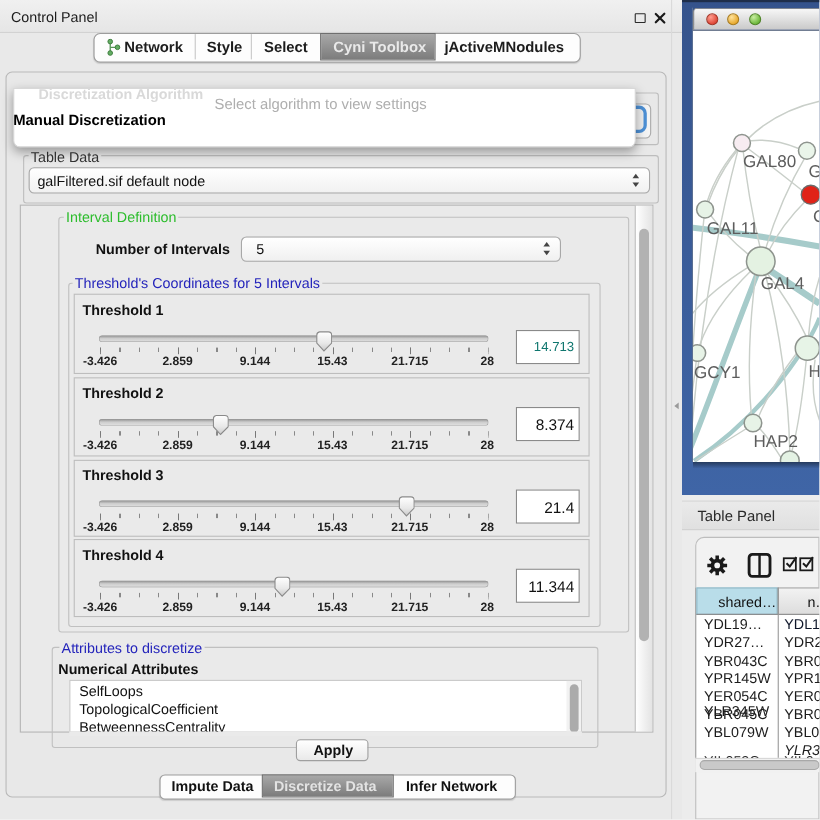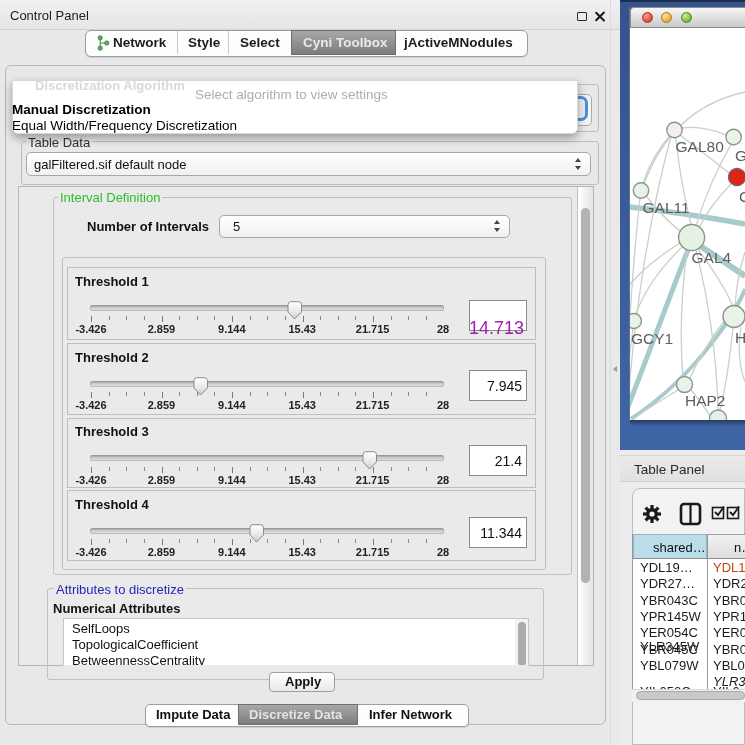--- a/index.html
+++ b/index.html
@@ -63,20 +63,21 @@
   <div class="abs" style="left:53px;top:197px;width:517px;height:376px;border:1px solid #c0c0c0;border-radius:3px;"></div>
   <div class="lbl" style="left:58px;top:190px;font-size:13px;color:#2dbd2d;background:#eaeaea;padding:0 2px;">Interval Definition</div>
 
   <div class="lbl" style="left:87px;top:219px;font-size:13px;font-weight:bold;color:#111;">Number of Intervals</div>
   <div class="abs" style="left:219px;top:215px;width:291px;height:23px;background:linear-gradient(#ffffff,#f0f0f0);border:1px solid #a8a8a8;border-radius:5px;box-sizing:border-box;"></div>
   <div class="lbl" style="left:233px;top:219px;font-size:13px;color:#111;">5</div>
   <div class="abs" style="left:494px;top:220px;width:0;height:0;border-left:3.6px solid transparent;border-right:3.6px solid transparent;border-bottom:4.6px solid #444;"></div>
   <div class="abs" style="left:494px;top:228px;width:0;height:0;border-left:3.6px solid transparent;border-right:3.6px solid transparent;border-top:4.6px solid #444;"></div>
 
   <div class="abs" style="left:62px;top:257px;width:482px;height:311px;border:1px solid #c0c0c0;border-radius:3px;"></div>
+  <div class="lbl" style="left:66px;top:250px;font-size:13px;color:#2424bb;background:#eaeaea;padding:0 2px;">Threshold's Coordinates for 5 Intervals</div>
 
   <div class="abs" style="left:67px;top:267px;width:469px;height:73px;border:1px solid #bdbdbd;background:#eaeaea;box-sizing:border-box;"></div>
   <div class="lbl" style="left:75px;top:273.5px;font-size:13px;font-weight:bold;color:#111;">Threshold 1</div>
   <div class="abs" style="left:90.0px;top:304.5px;width:354.0px;height:6px;border-radius:3px;background:linear-gradient(#8f8f8f,#cdcdcd 45%,#e2e2e2);box-shadow:inset 0 0 0 0.5px #9a9a9a;"></div>
   <div class="abs" style="left:91.0px;top:316px;width:353.0px;height:4px;background:repeating-linear-gradient(90deg,#888 0,#888 1px,transparent 1px,transparent 17.625px);"></div>
   <div class="abs" style="left:91.0px;top:316px;width:353.0px;height:6px;background:repeating-linear-gradient(90deg,#777 0,#777 1px,transparent 1px,transparent 70.5px);"></div>
   <svg class="abs" style="left:286.7px;top:300.5px;z-index:3;" width="15" height="19" viewBox="0 0 15 19">
     <defs>
         <linearGradient id="thg267" x1="0" y1="0" x2="0" y2="1">
           <stop offset="0" stop-color="#ffffff"></stop>
@@ -86,21 +87,21 @@
       </defs>
     <path d="M3.5 0.7 h8 a3 3 0 0 1 3 3 v7.2 L7.5 18 L1 10.9 v-7.2 a3 3 0 0 1 2.5-3 z" fill="url(#thg267)" stroke="#8a8a8a" stroke-width="1"></path>
   </svg>
   <div class="lbl" style="left:91.0px;top:323px;font-size:11px;font-weight:bold;color:#222;transform:translateX(-50%);">-3.426</div>
   <div class="lbl" style="left:161.4px;top:323px;font-size:11px;font-weight:bold;color:#222;transform:translateX(-50%);">2.859</div>
   <div class="lbl" style="left:231.8px;top:323px;font-size:11px;font-weight:bold;color:#222;transform:translateX(-50%);">9.144</div>
   <div class="lbl" style="left:302.2px;top:323px;font-size:11px;font-weight:bold;color:#222;transform:translateX(-50%);">15.43</div>
   <div class="lbl" style="left:372.6px;top:323px;font-size:11px;font-weight:bold;color:#222;transform:translateX(-50%);">21.715</div>
   <div class="lbl" style="left:443.0px;top:323px;font-size:11px;font-weight:bold;color:#222;transform:translateX(-50%);">28</div>
   <div class="abs" style="left:469px;top:300px;width:58px;height:31px;background:#fff;border:1px solid #8a8a8a;box-sizing:border-box;"></div>
-  <div class="lbl" style="left:469px;top:318px;width:53px;font-size:18px;color:#a21caf;text-align:right;">14.713</div>
+  <div class="lbl" style="left:469px;top:308px;width:53px;font-size:12px;color:#0f766e;text-align:right;">14.713</div>
 
   <div class="abs" style="left:67px;top:343px;width:469px;height:72px;border:1px solid #bdbdbd;background:#eaeaea;box-sizing:border-box;"></div>
   <div class="lbl" style="left:75px;top:349.5px;font-size:13px;font-weight:bold;color:#111;">Threshold 2</div>
   <div class="abs" style="left:90.0px;top:380.5px;width:354.0px;height:6px;border-radius:3px;background:linear-gradient(#8f8f8f,#cdcdcd 45%,#e2e2e2);box-shadow:inset 0 0 0 0.5px #9a9a9a;"></div>
   <div class="abs" style="left:91.0px;top:392px;width:353.0px;height:4px;background:repeating-linear-gradient(90deg,#888 0,#888 1px,transparent 1px,transparent 17.625px);"></div>
   <div class="abs" style="left:91.0px;top:392px;width:353.0px;height:6px;background:repeating-linear-gradient(90deg,#777 0,#777 1px,transparent 1px,transparent 70.5px);"></div>
   <svg class="abs" style="left:192.6px;top:376.5px;z-index:3;" width="15" height="19" viewBox="0 0 15 19">
     <defs>
         <linearGradient id="thg343" x1="0" y1="0" x2="0" y2="1">
           <stop offset="0" stop-color="#ffffff"></stop>
@@ -110,21 +111,21 @@
       </defs>
     <path d="M3.5 0.7 h8 a3 3 0 0 1 3 3 v7.2 L7.5 18 L1 10.9 v-7.2 a3 3 0 0 1 2.5-3 z" fill="url(#thg343)" stroke="#8a8a8a" stroke-width="1"></path>
   </svg>
   <div class="lbl" style="left:91.0px;top:399px;font-size:11px;font-weight:bold;color:#222;transform:translateX(-50%);">-3.426</div>
   <div class="lbl" style="left:161.4px;top:399px;font-size:11px;font-weight:bold;color:#222;transform:translateX(-50%);">2.859</div>
   <div class="lbl" style="left:231.8px;top:399px;font-size:11px;font-weight:bold;color:#222;transform:translateX(-50%);">9.144</div>
   <div class="lbl" style="left:302.2px;top:399px;font-size:11px;font-weight:bold;color:#222;transform:translateX(-50%);">15.43</div>
   <div class="lbl" style="left:372.6px;top:399px;font-size:11px;font-weight:bold;color:#222;transform:translateX(-50%);">21.715</div>
   <div class="lbl" style="left:443.0px;top:399px;font-size:11px;font-weight:bold;color:#222;transform:translateX(-50%);">28</div>
   <div class="abs" style="left:469px;top:370px;width:58px;height:31px;background:#fff;border:1px solid #8a8a8a;box-sizing:border-box;"></div>
-  <div class="lbl" style="left:469px;top:378px;width:53px;font-size:14px;color:#111;text-align:right;">7.945</div>
+  <div class="lbl" style="left:469px;top:378px;width:53px;font-size:14px;color:#111;text-align:right;">8.374</div>
 
   <div class="abs" style="left:67px;top:417.5px;width:469px;height:70.5px;border:1px solid #bdbdbd;background:#eaeaea;box-sizing:border-box;"></div>
   <div class="lbl" style="left:75px;top:424.0px;font-size:13px;font-weight:bold;color:#111;">Threshold 3</div>
   <div class="abs" style="left:90.0px;top:455.0px;width:354.0px;height:6px;border-radius:3px;background:linear-gradient(#8f8f8f,#cdcdcd 45%,#e2e2e2);box-shadow:inset 0 0 0 0.5px #9a9a9a;"></div>
   <div class="abs" style="left:91.0px;top:466.5px;width:353.0px;height:4px;background:repeating-linear-gradient(90deg,#888 0,#888 1px,transparent 1px,transparent 17.625px);"></div>
   <div class="abs" style="left:91.0px;top:466.5px;width:353.0px;height:6px;background:repeating-linear-gradient(90deg,#777 0,#777 1px,transparent 1px,transparent 70.5px);"></div>
   <svg class="abs" style="left:361.6px;top:451.0px;z-index:3;" width="15" height="19" viewBox="0 0 15 19">
     <defs>
         <linearGradient id="thg417.5" x1="0" y1="0" x2="0" y2="1">
           <stop offset="0" stop-color="#ffffff"></stop>
@@ -187,21 +188,20 @@
   <div class="lbl" style="left:156px;top:707px;font-size:13px;font-weight:600;color:#111;">Impute Data</div>
   <div class="lbl" style="left:249px;top:707px;font-size:13px;font-weight:600;color:#e3e3e3;">Discretize Data</div>
   <div class="lbl" style="left:369px;top:707px;font-size:13px;font-weight:600;color:#111;">Infer Network</div>
 
   <div class="abs" style="left:613px;top:366px;width:0;height:0;border-top:3.5px solid transparent;border-bottom:3.5px solid transparent;border-right:4.5px solid #9a9a9a;"></div>
 
   <div class="abs" style="left:12px;top:80px;width:566px;height:54px;background:#ffffff;border:1px solid #d8d8d8;border-radius:0 0 6px 6px;box-shadow:0 4px 10px rgba(0,0,0,0.35);box-sizing:border-box;z-index:50;"></div>
   <div class="lbl" style="left:195px;top:87px;font-size:13.5px;font-weight:400;color:#aeaeae;z-index:52;">Select algorithm to view settings</div>
   <div class="lbl" style="left:35px;top:78px;font-size:13px;font-weight:bold;color:#d9d9d9;z-index:51;">Discretization Algorithm</div>
   <div class="lbl" style="left:12px;top:102px;font-size:13.5px;font-weight:bold;color:#000;z-index:52;">Manual Discretization</div>
-  <div class="lbl" style="left:12px;top:118px;font-size:13.5px;color:#000;z-index:52;">Equal Width/Frequency Discretization</div>
 
   <div class="abs" style="left:610px;top:0;width:1px;height:745px;background:#dadada;"></div>
 
   <div class="abs" style="left:620px;top:0;width:125px;height:450px;background:linear-gradient(#35538c,#3f65a6);"></div>
   <div class="abs" style="left:620px;top:0;width:125px;height:2px;background:#1f2e4a;"></div>
 
   <div class="abs" style="left:630px;top:7px;width:115px;height:21px;background:linear-gradient(#f7f7f7,#c9c9c9);border:1px solid #8e8e8e;border-right:none;border-radius:4px 0 0 0;box-sizing:border-box;"></div>
   <div class="abs" style="left:642px;top:12px;width:11px;height:11px;border-radius:50%;background:radial-gradient(circle at 35% 30%,#ff9d8f,#e04a3a 70%);border:1px solid #a33527;box-sizing:border-box;"></div>
   <div class="abs" style="left:661px;top:12px;width:11px;height:11px;border-radius:50%;background:radial-gradient(circle at 35% 30%,#ffe29a,#e8ab32 70%);border:1px solid #a87b1e;box-sizing:border-box;"></div>
   <div class="abs" style="left:681px;top:12px;width:11px;height:11px;border-radius:50%;background:radial-gradient(circle at 35% 30%,#c8eda0,#6fb93e 70%);border:1px solid #4f8527;box-sizing:border-box;"></div>
@@ -285,21 +285,21 @@
     <path d="M4 7 L7 10 L13 1.5" fill="none" stroke="#1a1a1a" stroke-width="1.8"></path>
   </svg>
 
   <div class="abs" style="left:632px;top:534px;width:113px;height:155px;background:#ffffff;border-left:1px solid #9a9a9a;"></div>
   <div class="abs" style="left:633px;top:534px;width:74px;height:25px;background:#b9dde9;border:1px solid #8fb6c4;box-sizing:border-box;"></div>
   <div class="abs" style="left:707px;top:534px;width:38px;height:25px;background:linear-gradient(#f2f2f2,#dcdcdc);border-top:1px solid #a0a0a0;border-left:1px solid #8a8a8a;box-sizing:border-box;"></div>
   <div class="abs" style="left:633px;top:558px;width:112px;height:1px;background:#8a8a8a;"></div>
   <div class="lbl" style="left:653px;top:540px;font-size:13px;color:#111;">shared…</div>
   <div class="lbl" style="left:734px;top:540px;font-size:13px;color:#111;">n…</div>
   <div class="lbl" style="left:640px;top:560.0px;font-size:13px;color:#1c1c1c;">YDL19…</div>
-  <div class="lbl" style="left:713px;top:560.0px;font-size:13px;color:#c2410c;">YDL1</div>
+  <div class="lbl" style="left:713px;top:560.0px;font-size:13px;color:#0f172a;">YDL1</div>
   <div class="lbl" style="left:640px;top:576.3px;font-size:13px;color:#1c1c1c;">YDR27…</div>
   <div class="lbl" style="left:713px;top:576.3px;font-size:13px;color:#1c1c1c;">YDR2</div>
   <div class="lbl" style="left:640px;top:592.7px;font-size:13px;color:#1c1c1c;">YBR043C</div>
   <div class="lbl" style="left:713px;top:592.7px;font-size:13px;color:#1c1c1c;">YBR0</div>
   <div class="lbl" style="left:640px;top:609.0px;font-size:13px;color:#1c1c1c;">YPR145W</div>
   <div class="lbl" style="left:713px;top:609.0px;font-size:13px;color:#1c1c1c;">YPR1</div>
   <div class="lbl" style="left:640px;top:625.3px;font-size:13px;color:#1c1c1c;">YER054C</div>
   <div class="lbl" style="left:713px;top:625.3px;font-size:13px;color:#1c1c1c;">YER0</div>
   <div class="lbl" style="left:640px;top:641.6px;font-size:13px;color:#1c1c1c;">YBR045C</div>
   <div class="lbl" style="left:713px;top:641.6px;font-size:13px;color:#1c1c1c;">YBR0</div>

